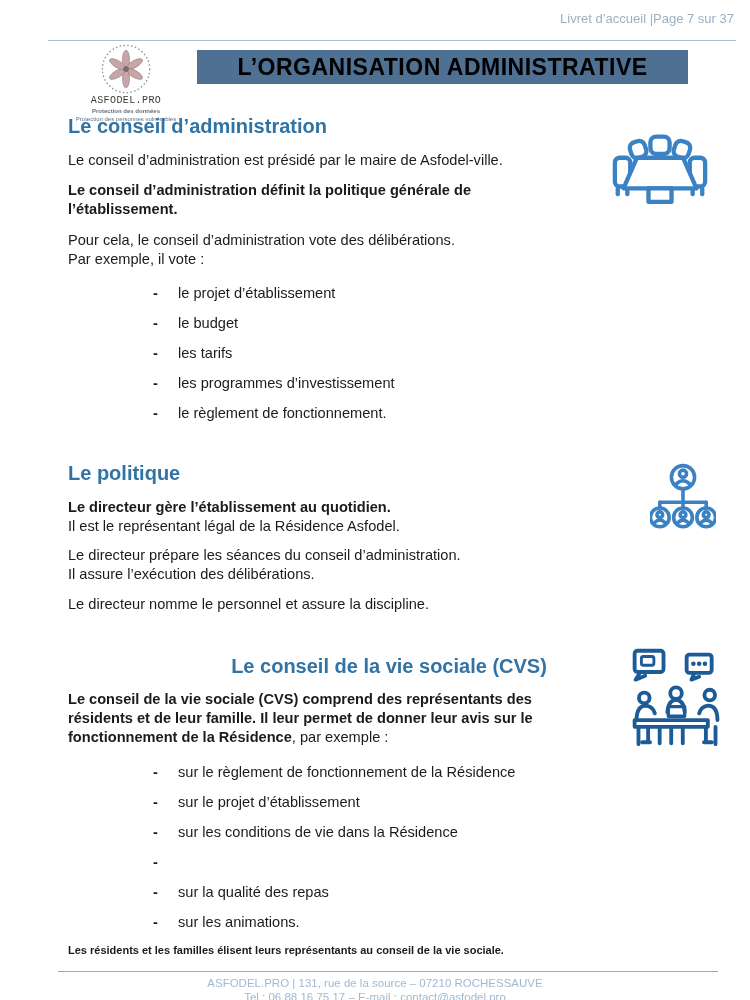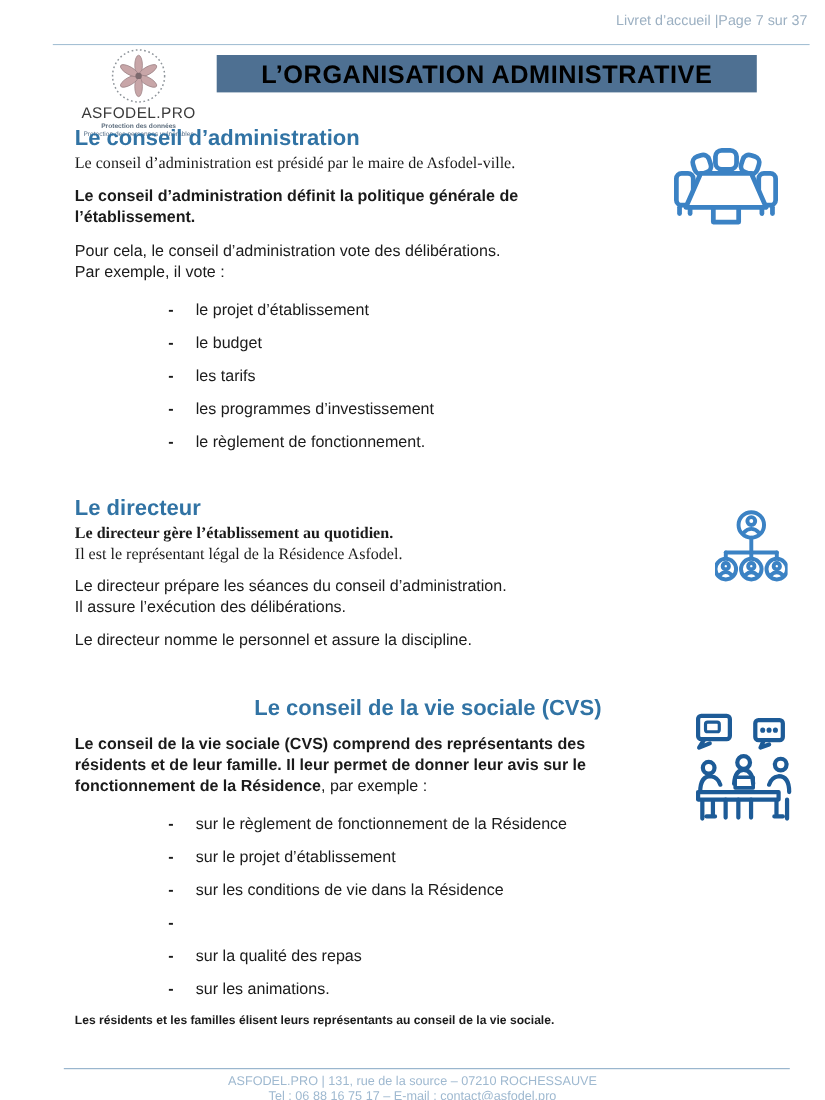--- a/index.html
+++ b/index.html
@@ -5,38 +5,38 @@
   html,body { margin:0; padding:0; background:#fff; }
   .page {
     position:relative; width:750px; height:1000px; background:#ffffff;
     overflow:hidden; font-family:"Liberation Sans", sans-serif; color:#1b1b1b;
   }
   .meta { position:absolute; top:11px; right:16px; font-size:13px; color:#9cb0c2; }
   .top-rule { position:absolute; top:40px; left:48px; width:688px; border-top:1.5px solid #a5c0d4; }
 
   .logo { position:absolute; top:42px; left:64px; width:124px; text-align:center; line-height:1.1; }
   .logo svg { display:block; margin:0 auto; }
-  .logo-name { font-family:Liberation Sans, sans-serif; font-size:14px; color:#3a3a3a; letter-spacing:.4px; margin-top:-3px; }
+  .logo-name { font-family:Liberation Mono, monospace; font-size:10px; color:#3a3a3a; letter-spacing:.4px; margin-top:-3px; }
   .logo-tag1 { font-size:6px; color:#5f6f7f; margin-top:2px; font-weight:bold; }
   .logo-tag2 { font-size:6px; color:#587089; margin-top:1px; }
 
   .banner {
     position:absolute; top:50px; left:197px; width:491px; height:34px;
     background:var(--banner-bg,#4e7092); color:#000000; font-weight:bold;
     font-size:23px; line-height:34px; text-align:center; letter-spacing:.5px;
   }
 
   .content { position:absolute; top:114px; left:68px; width:642px; }
   h2 { margin:0; font-size:20px; line-height:24px; font-weight:bold; color:var(--heading,#3173a4); }
   .mt-sec2 { margin-top:38px; }
   .mt-sec3 { margin-top:40px;text-align:center; }
   p { margin:0; font-size:14.6px; line-height:19px; }
   .line { display:block; white-space:nowrap; }
   .b { font-weight:bold; }
-  .p-first { margin-top:2px;font-family:Liberation Serif, serif; }
+  .p-first { margin-top:13px; }
   .p-mid { margin-top:11px; }
   .p-next { margin-top:12px; }
   .p-sm { margin-top:10px; }
 
   ul.dash-list { list-style:none; margin:15px 0 0 0; padding:0 0 0 85px; }
   ul.dash-list li { display:flex; font-size:14.6px; line-height:19px; margin-bottom:11px; }
   .dash { flex:0 0 25px; font-weight:bold; }
 
   .closing { margin-top:12px; font-size:11px; font-weight:bold; white-space:nowrap; }
 
@@ -179,21 +179,21 @@
       <li>
           <span class="dash">-</span>
           <span>les programmes d’investissement</span>
         </li>
       <li>
           <span class="dash">-</span>
           <span>le règlement de fonctionnement.</span>
         </li>
     </ul>
 
-    <h2 class="mt-sec2">Le directeur</h2>
+    <h2 class="mt-sec2">Le politique</h2>
     <p class="p-first">
       <span class="line b">Le directeur gère l’établissement au quotidien.</span>
       <span class="line">Il est le représentant légal de la Résidence Asfodel.</span>
     </p>
     <p class="p-sm">
       <span class="line">Le directeur prépare les séances du conseil d’administration.</span>
       <span class="line">Il assure l’exécution des délibérations.</span>
     </p>
     <p class="p-mid">
       <span class="line">Le directeur nomme le personnel et assure la discipline.</span>

